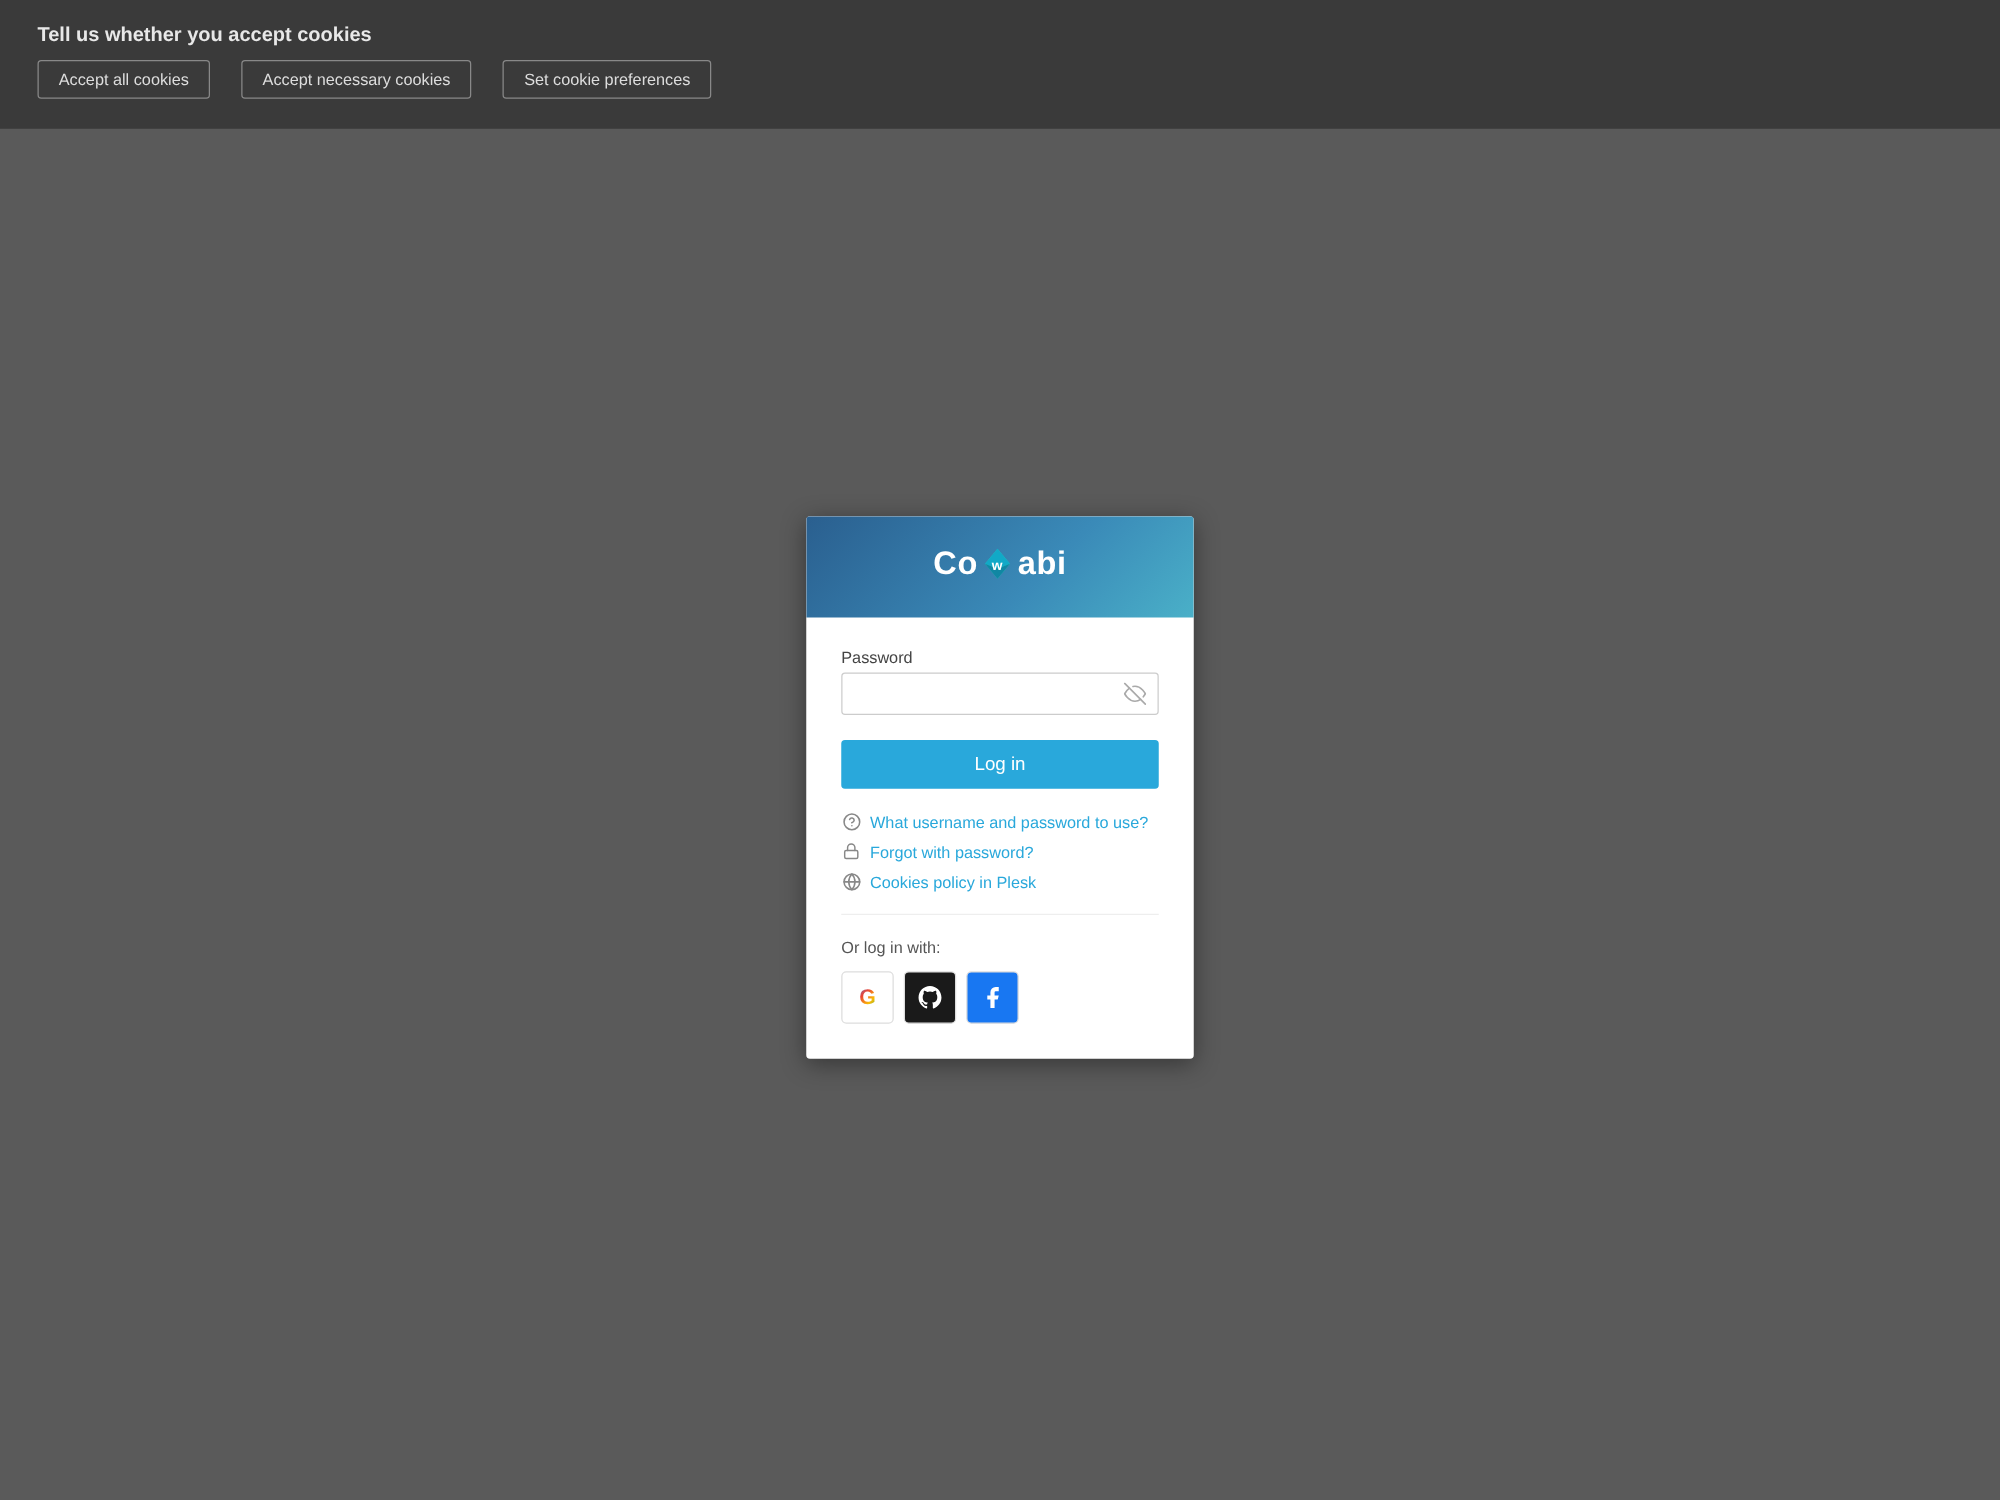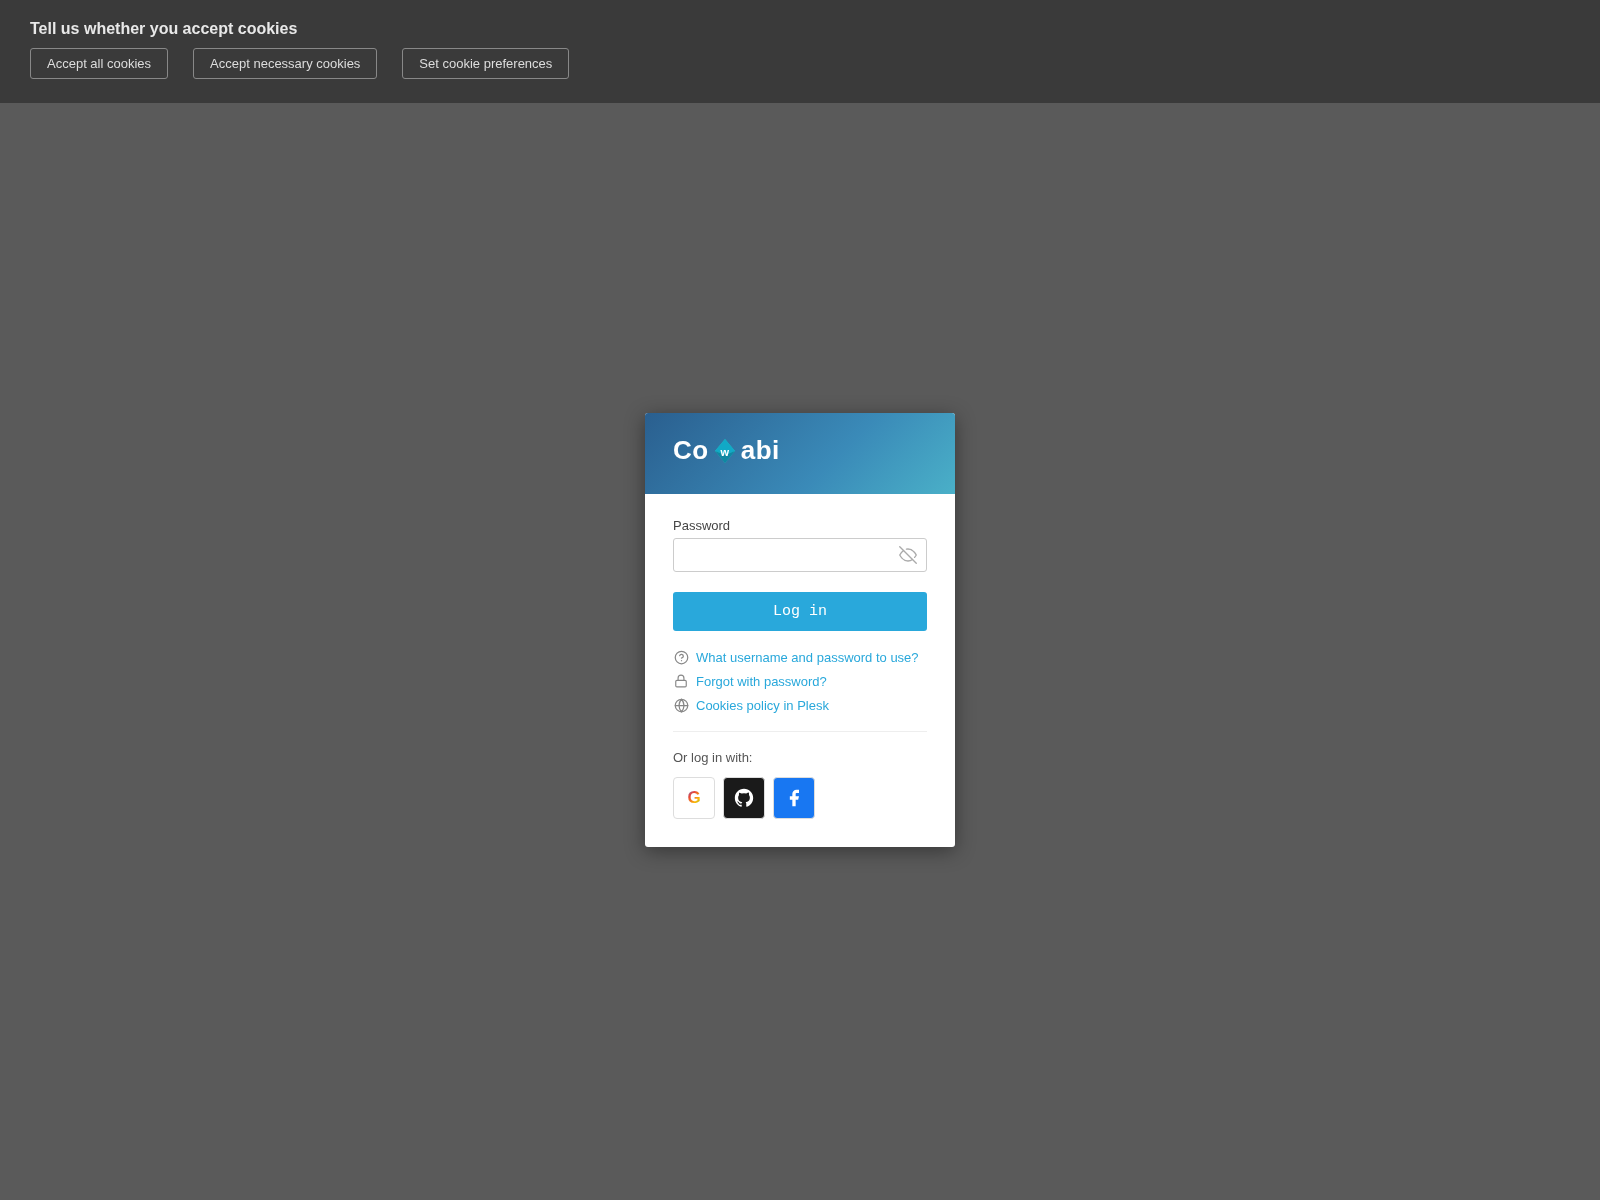--- a/index.html
+++ b/index.html
@@ -103,21 +103,21 @@
       border-radius: 3px;
       box-shadow: 0 4px 20px rgba(0,0,0,0.4);
       overflow: hidden;
     }
 
     .login-header {
       background: linear-gradient(135deg, #2a5f8f 0%, #3a8ab8 60%, #4ab0c8 100%);
       padding: 22px 28px 28px 28px;
       display: flex;
       align-items: center;
-      justify-content: flex-start;
+      justify-content: center;
     }
 
     .logo-text {
       font-size: 26px;
       font-weight: 700;
       color: #fff;
       letter-spacing: 0.5px;
       display: flex;
       align-items: center;
       gap: 0;
@@ -187,21 +187,20 @@
       padding: 11px;
       background: #29a8db;
       color: #fff;
       border: none;
       border-radius: 3px;
       font-size: 15px;
       font-weight: 500;
       cursor: pointer;
       margin-top: 4px;
       transition: background 0.15s;
-      font-family: Liberation Mono, monospace;
     }
 
     .help-links {
       margin-top: 18px;
       display: flex;
       flex-direction: column;
       gap: 8px;
     }
 
     .help-link-item {

